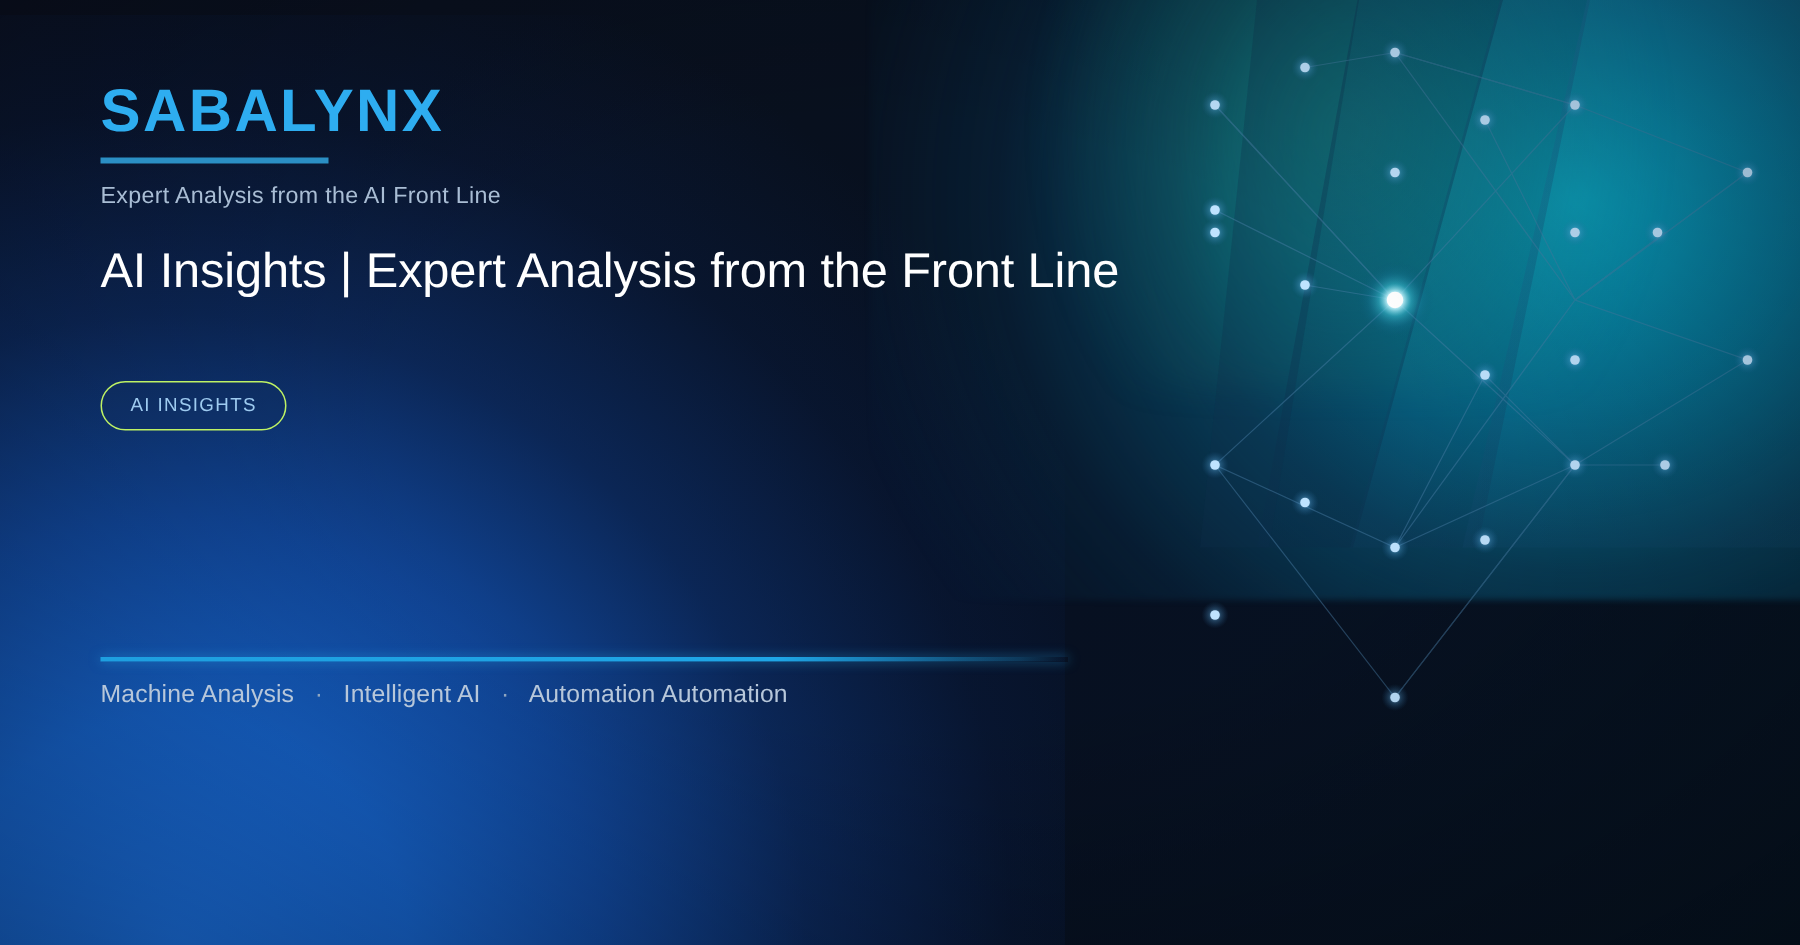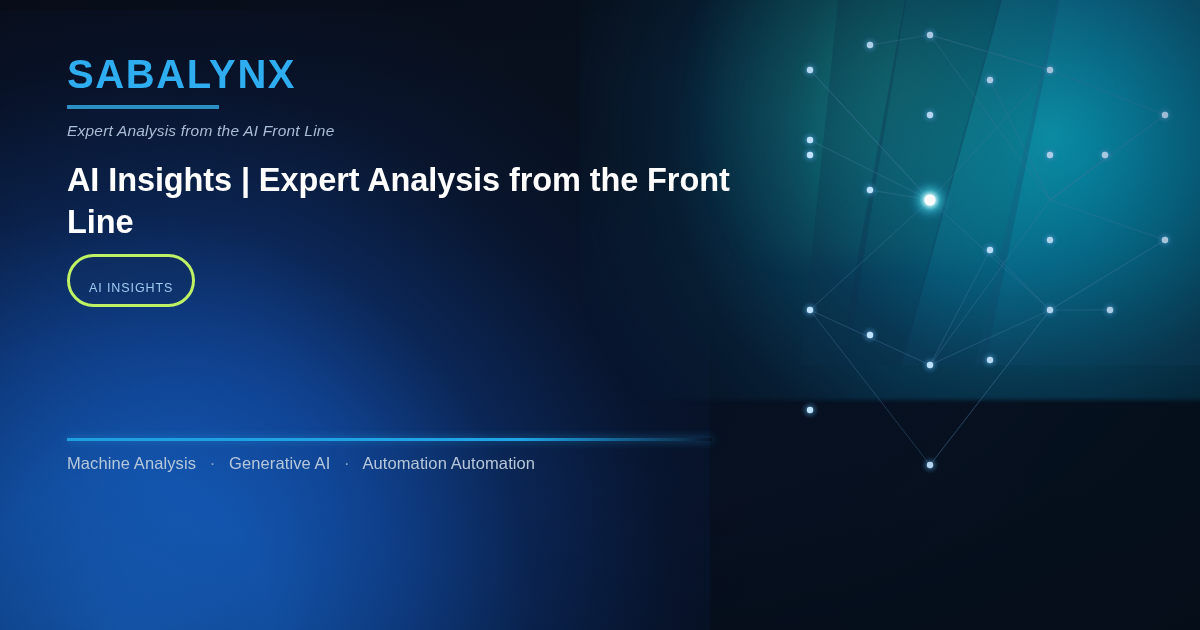--- a/index.html
+++ b/index.html
@@ -87,39 +87,38 @@
   .brand-rule {
     margin-top: 11px;
     width: 152px; height: 4px;
     background: #2b8fc4;
   }
   .brand-tagline {
     margin-top: 13px;
     font-size: 15.5px;
     color: #a9bdd4;
     letter-spacing: 0.2px;
-    font-style: italic;
   }
 
   .headline {
     position: absolute; left: 0; top: 155px;
     width: 690px;
     margin: 0;
     font-size: 32.5px;
-    font-weight: bold;
+    font-weight: normal;
     line-height: 1.30;
     color: #ffffff;
     letter-spacing: -0.1px;
   }
 
   .badge {
     position: absolute; left: 0; top: 250px;
     display: inline-block;
-    padding: 24px 19px 9px;
-    border: 3px solid #bef264;
+    padding: 8px 19px 9px;
+    border: 1px solid #bef264;
     border-radius: 999px;
     font-size: 12.5px;
     letter-spacing: 0.9px;
     color: #9ecbf0;
     background: rgba(18,48,92,0.30);
   }
 
   .divider {
     position: absolute; left: 0; top: 434px;
     width: 645px; height: 2.5px;
@@ -315,20 +314,20 @@
 
     <h1 class="headline">AI Insights | Expert Analysis from the Front Line</h1>
 
     <div class="badge">AI INSIGHTS</div>
 
     <div class="divider"></div>
 
     <div class="tags">
       <span>Machine Analysis</span>
       <span class="sep">·</span>
-      <span>Generative AI</span>
+      <span>Intelligent AI</span>
       <span class="sep">·</span>
       <span>Automation Automation</span>
     </div>
 
 
   </div>
 </div>
 
 </body></html>

